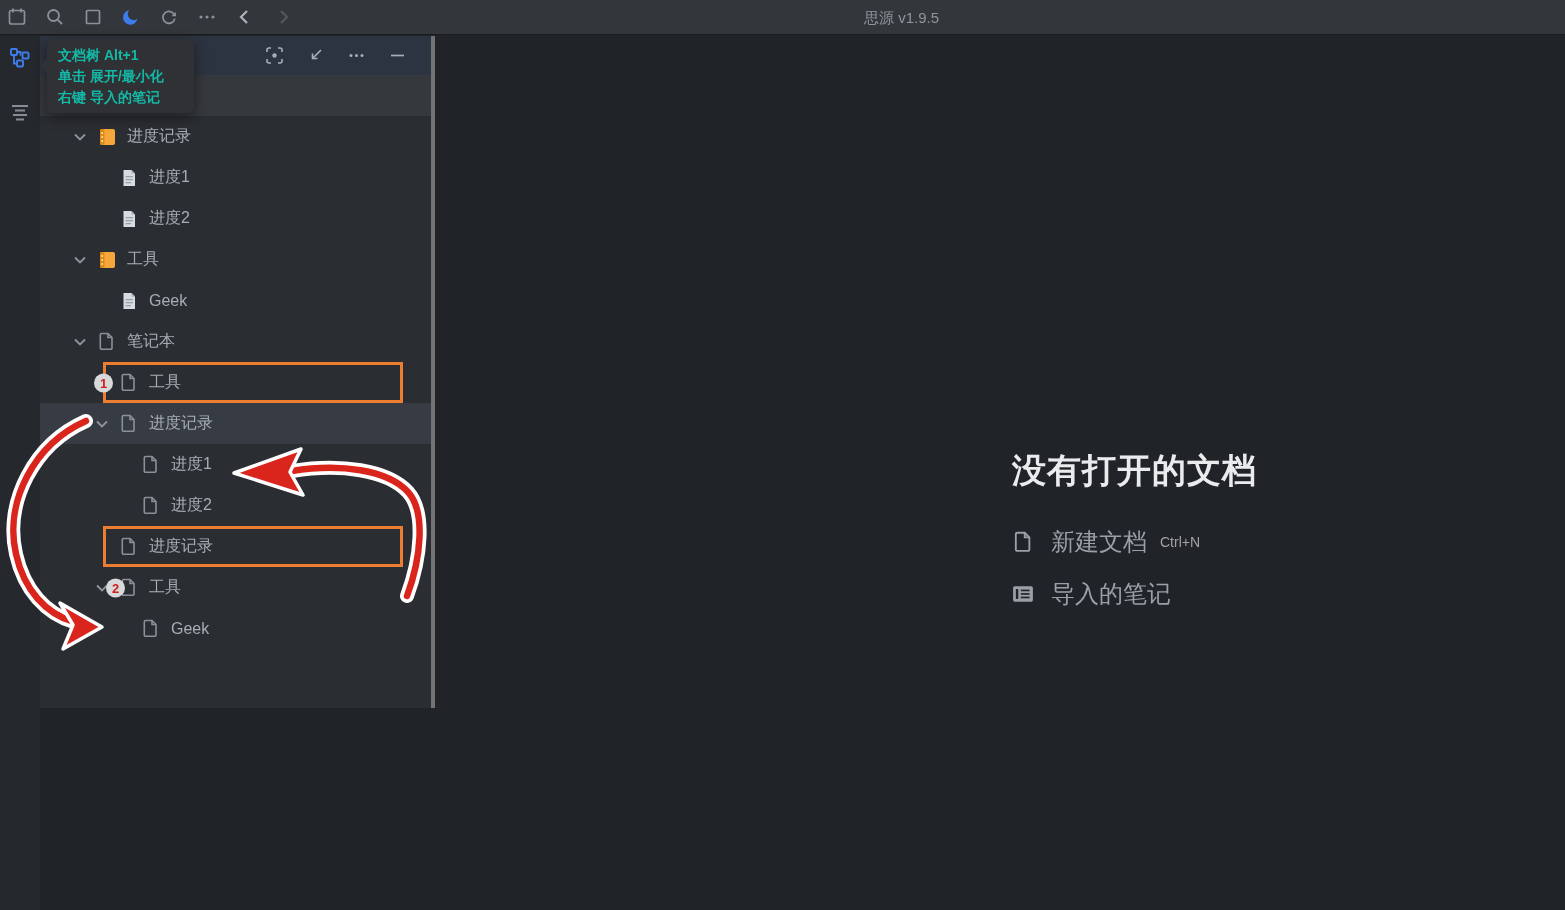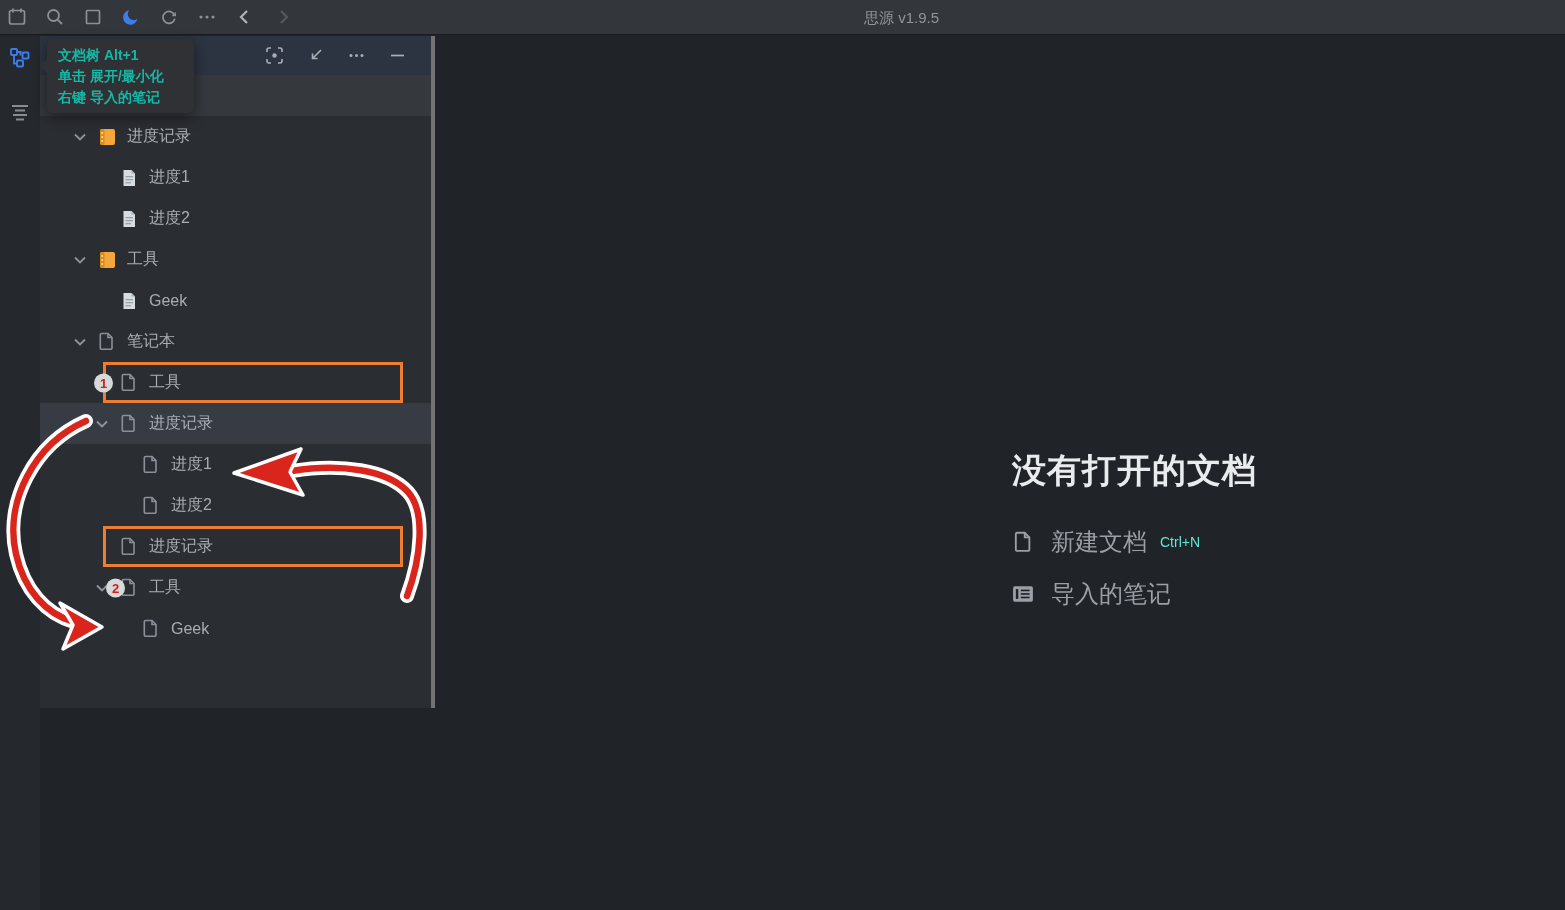--- a/index.html
+++ b/index.html
@@ -49,21 +49,21 @@
   .tooltip div { font-size:14px; line-height:21px; color:#14b8a6; white-space:nowrap;font-weight:bold; }
 
   
   .main { position:absolute; left:437px; top:36px; width:1128px; height:874px; background:#202327; }
   .empty { position:absolute; left:575px; top:394px; width:520px;margin-top:18px; }
   .empty-title { font-size:34px; font-weight:700; color:#e9ebed; letter-spacing:1px; line-height:44px; }
   .actions { margin-top:24px; }
   .action { height:52px; display:flex; align-items:center; cursor:pointer; }
   .action .a-icon { width:22px; height:22px; margin-right:17px; display:flex; align-items:center; justify-content:center; }
   .action .a-label { font-size:24px; color:#9aa0a7; }
-  .action .a-shortcut { font-size:14px; color:#5eead4; margin-left:13px;text-align:center; }
+  .action .a-shortcut { font-size:14px; color:#a3a3a3; margin-left:13px;text-align:center; }
 
   
   .overlay { position:absolute; left:0; top:0; width:1565px; height:910px;
              pointer-events:none; z-index:50; }
 </style>
 </head>
 <body>
 
 <div id="app">
 

